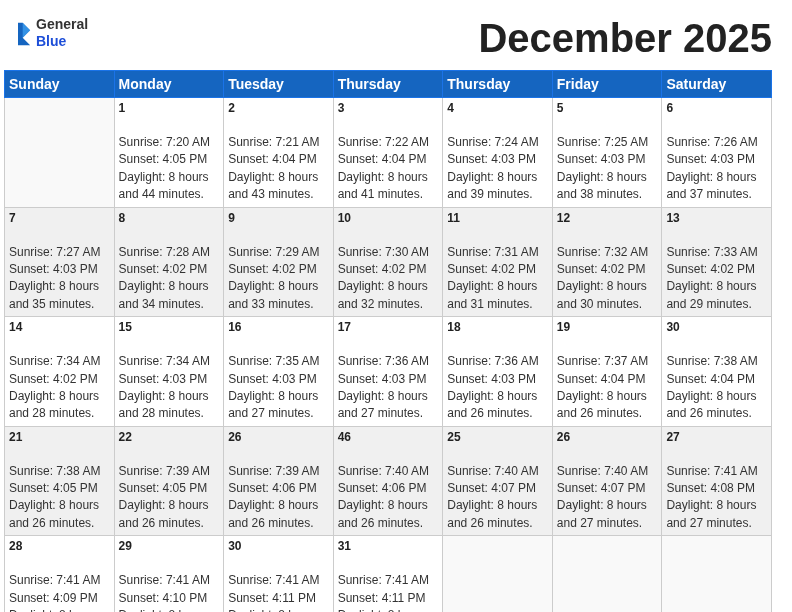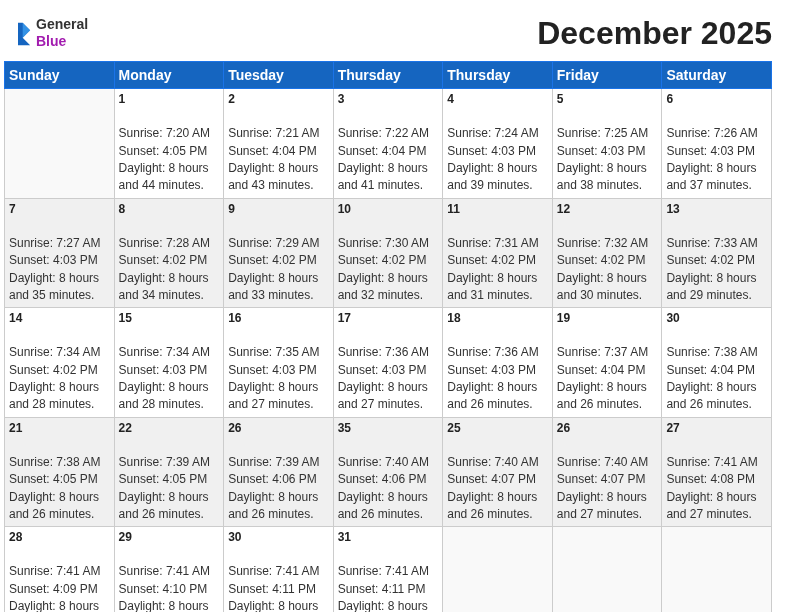--- a/index.html
+++ b/index.html
@@ -27,30 +27,30 @@
       display: flex;
       align-items: center;
       gap: 4px;
     }
     .logo-text {
       font-size: 14px;
       font-weight: bold;
       line-height: 1.2;
       color: #333;
     }
-    .logo-text .blue { color: #a21caf; text-align: right; }
+    .logo-text .blue { color: #1d4ed8; text-align: right; }
     .logo-icon {
       width: 28px;
       height: 28px;
     }
     .title-block {
       text-align: right;
     }
     .month-title {
-      font-size: 32px;
+      font-size: 40px;
       font-weight: bold;
       color: #222;
       line-height: 1.1;
     }
     .location {
       font-size: 14px;
       color: #444;
       font-style: italic;
     }
     .calendar {
@@ -224,21 +224,21 @@
           </td>
           <td>
             <div class="day-num">22</div>
             <div class="day-info">Sunrise: 7:39 AM<br>Sunset: 4:05 PM<br>Daylight: 8 hours and 26 minutes.</div>
           </td>
           <td>
             <div class="day-num">26</div>
             <div class="day-info">Sunrise: 7:39 AM<br>Sunset: 4:06 PM<br>Daylight: 8 hours and 26 minutes.</div>
           </td>
           <td>
-            <div class="day-num">35</div>
+            <div class="day-num">46</div>
             <div class="day-info">Sunrise: 7:40 AM<br>Sunset: 4:06 PM<br>Daylight: 8 hours and 26 minutes.</div>
           </td>
           <td>
             <div class="day-num">25</div>
             <div class="day-info">Sunrise: 7:40 AM<br>Sunset: 4:07 PM<br>Daylight: 8 hours and 26 minutes.</div>
           </td>
           <td>
             <div class="day-num">26</div>
             <div class="day-info">Sunrise: 7:40 AM<br>Sunset: 4:07 PM<br>Daylight: 8 hours and 27 minutes.</div>
           </td>

